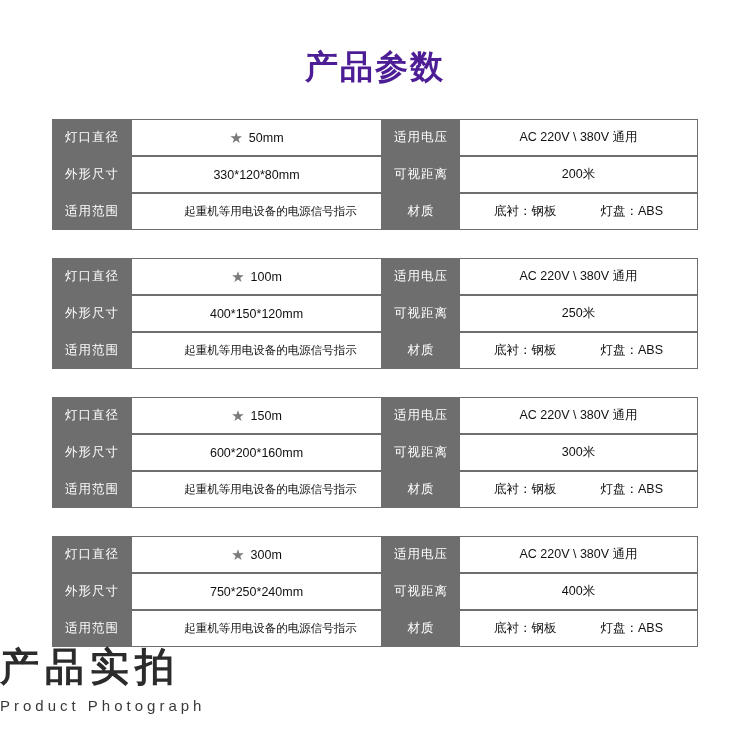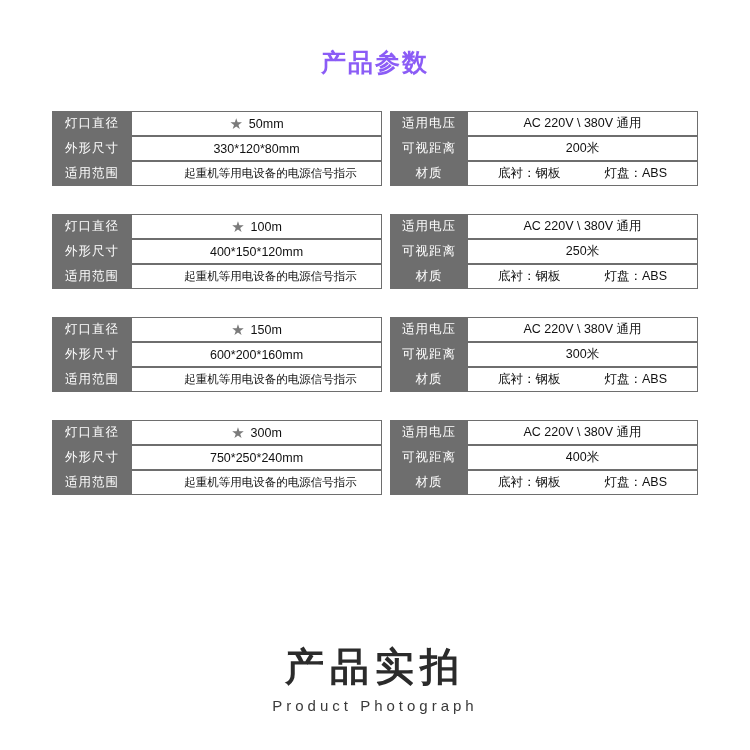--- a/index.html
+++ b/index.html
@@ -15,24 +15,24 @@
     overflow: hidden;
   }
   .page {
     position: relative;
     width: 750px;
     height: 750px;
     box-sizing: border-box;
   }
   .main-title {
     text-align: center;
-    font-size: 25px;
+    font-size: 33px;
     font-weight: bold;
     letter-spacing: 2px;
-    color: #8b5cf6;
+    color: #4c1d95;
     padding-top: 50px;
     line-height: 1;
   }
   .tables {
     margin-top: 36px;
     padding: 0 52px;
   }
   .spec-table {
     display: flex;
     flex-direction: row;
@@ -40,26 +40,25 @@
   }
   .spec-table:last-child {
     margin-bottom: 0;
   }
   .col-left {
     width: 330px;
     flex: 0 0 330px;
   }
   .col-right {
     flex: 1 1 auto;
-    margin-left: 8px;
   }
   .row {
     display: flex;
     flex-direction: row;
-    height: 25px;
+    height: 37px;
     box-sizing: border-box;
   }
   .lbl {
     background: #6e6e6e;
     color: #ffffff;
     font-size: 12.5px;
     display: flex;
     align-items: center;
     justify-content: center;
     box-sizing: border-box;
@@ -109,21 +108,20 @@
   .wide-row .lbl {
     width: 80px;
     flex: 0 0 80px;
     font-family: Liberation Mono, monospace;
   }
   .footer {
     position: absolute;
     left: 0;
     right: 0;
     bottom: 36px;
-    text-align: center;
     margin-top: 17px;
   }
   .footer-cn {
     font-size: 39px;
     font-weight: bold;
     color: #2b2b2b;
     letter-spacing: 6px;
     line-height: 1.1;
   }
   .footer-en {

